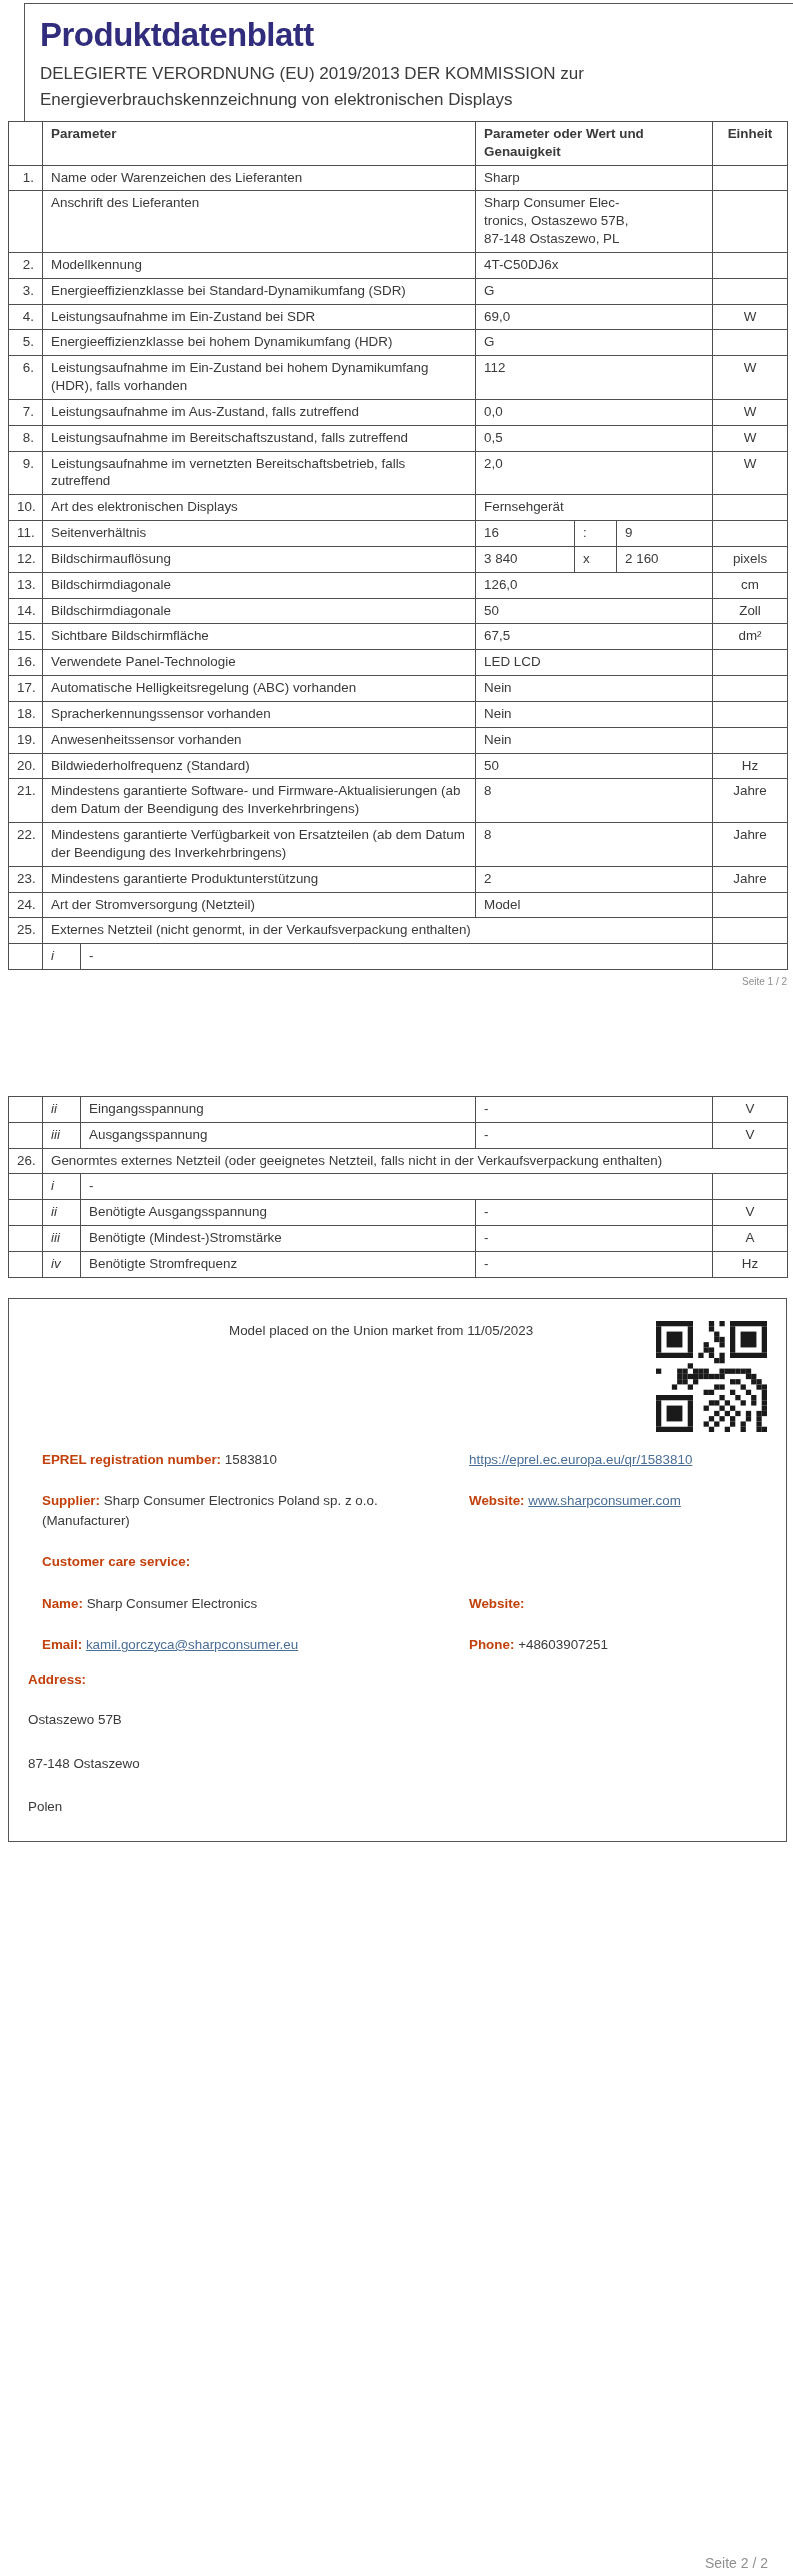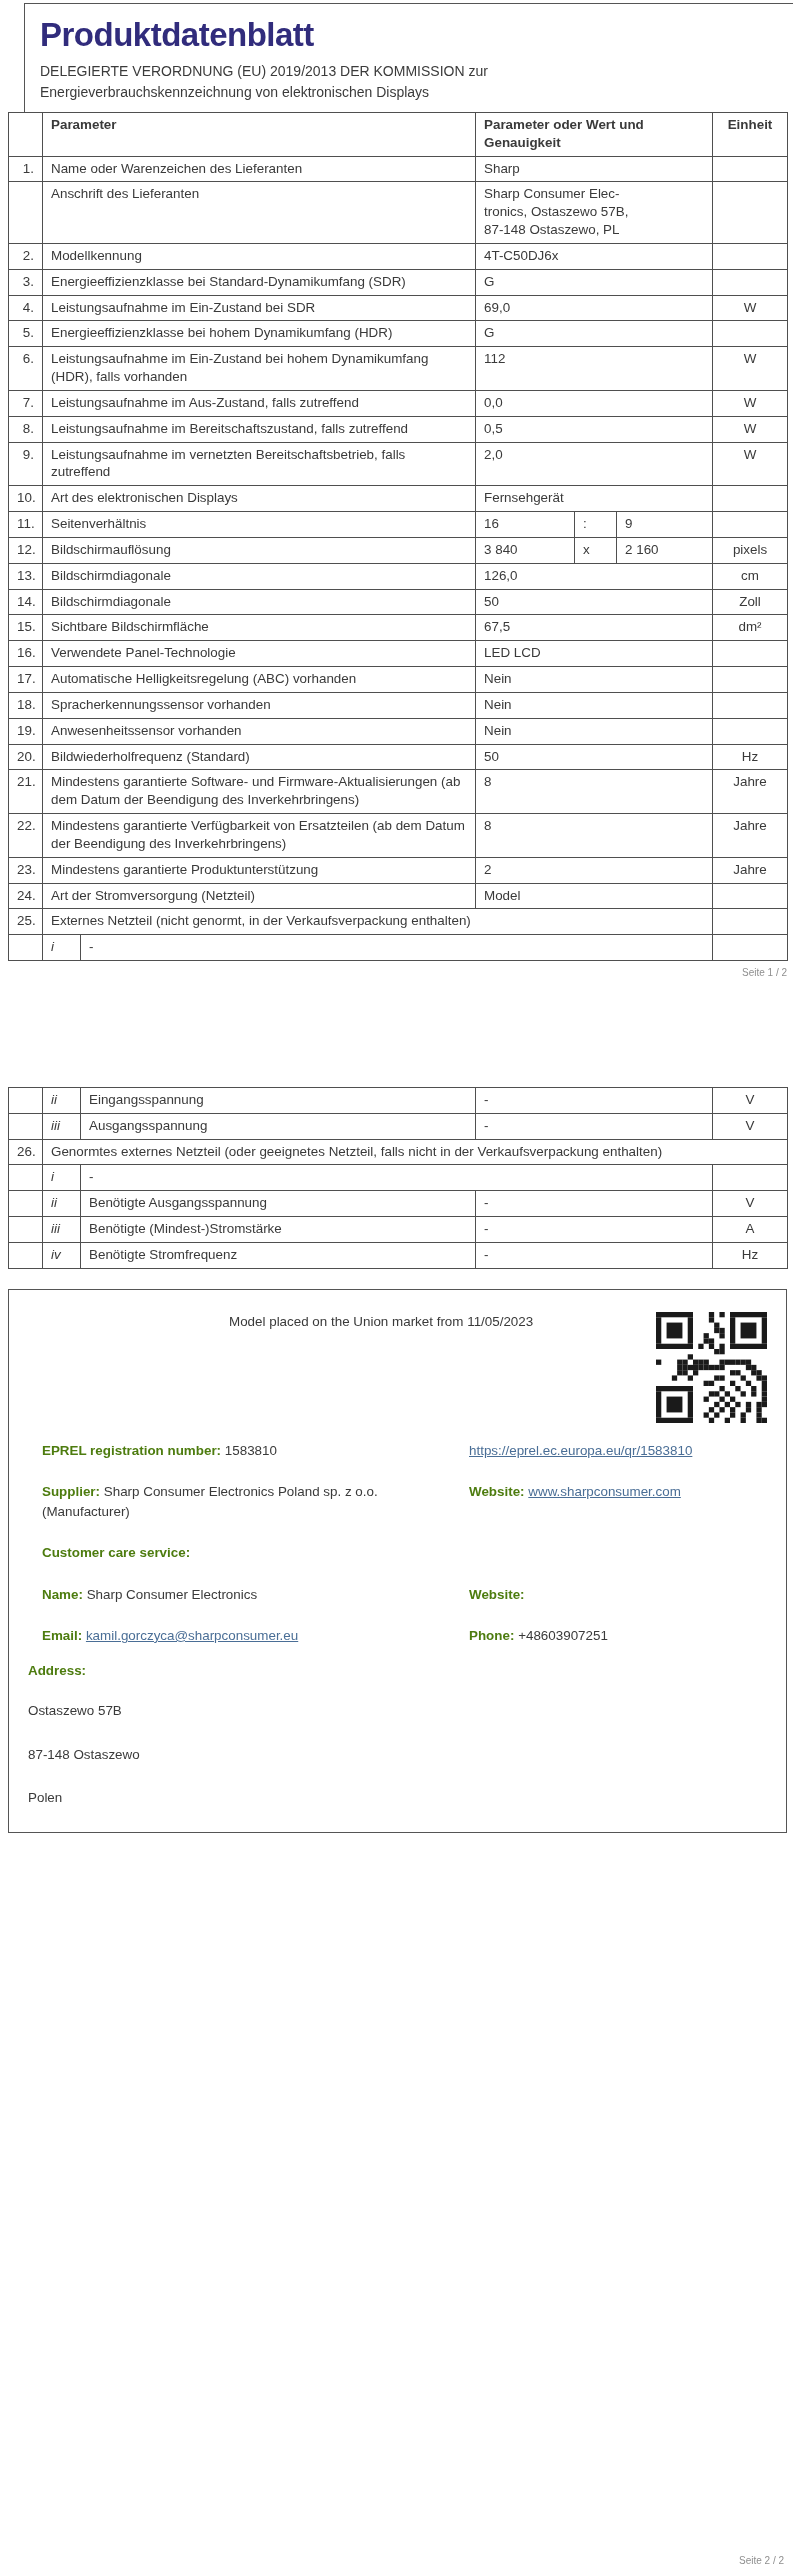--- a/index.html
+++ b/index.html
@@ -20,21 +20,21 @@
     width:747px;
     margin-left:16px;
   }
   h1.page-title{
     margin:0;
     font-size:33px;
     font-weight:bold;
     letter-spacing:-0.5px;
     color:var(--title-color,#312c7c);
   }
-  .subtitle{margin-top:7px;font-size:14px;line-height:1.5;color:#3b3b3b;}
+  .subtitle{margin-top:7px;font-size:17px;line-height:1.5;color:#3b3b3b;}
   
   table.ptable{
     border-collapse:collapse;
     table-layout:fixed;
     width:779px;
   }
   table.ptable td{
     border:1px solid #4f4f4f;
     padding:3px 8px 4px;
     vertical-align:top;
@@ -65,33 +65,33 @@
     border:1px solid #555;
     width:739px;
     padding:22px 19px 24px;
     font-size:13.4px;
   }
   .ib-row{display:flex;justify-content:flex-end;align-items:flex-start;}
   .ib-left{width:427px;line-height:1.45;}
   .ib-right{width:298px;line-height:1.45;}
   .ib-gap{margin-top:22px;}
   .ib-gap-sm{margin-top:18px;}
-  b.lbl{color:#4d7c0f;}
+  b.lbl{color:#c2410c;}
   a.link{
     color:var(--link-color,#4a6e96);
     text-decoration:underline;
     word-break:break-all;
     cursor:pointer;
   }
   .qr{display:block;}
   .addr-line{line-height:1.5;margin-top:23px;}
   .footer2{
     position:absolute;
-    top:2555px;right:10px;
-    font-size:10px;color:#8f8f8f;
+    top:2555px;right:26px;
+    font-size:14px;color:#8f8f8f;
   }
 </style>
 </head>
 <body>
 
 <div class="sheet">
   <div class="content">
 
     <div class="title-box">
       <h1 class="page-title">Produktdatenblatt</h1>

